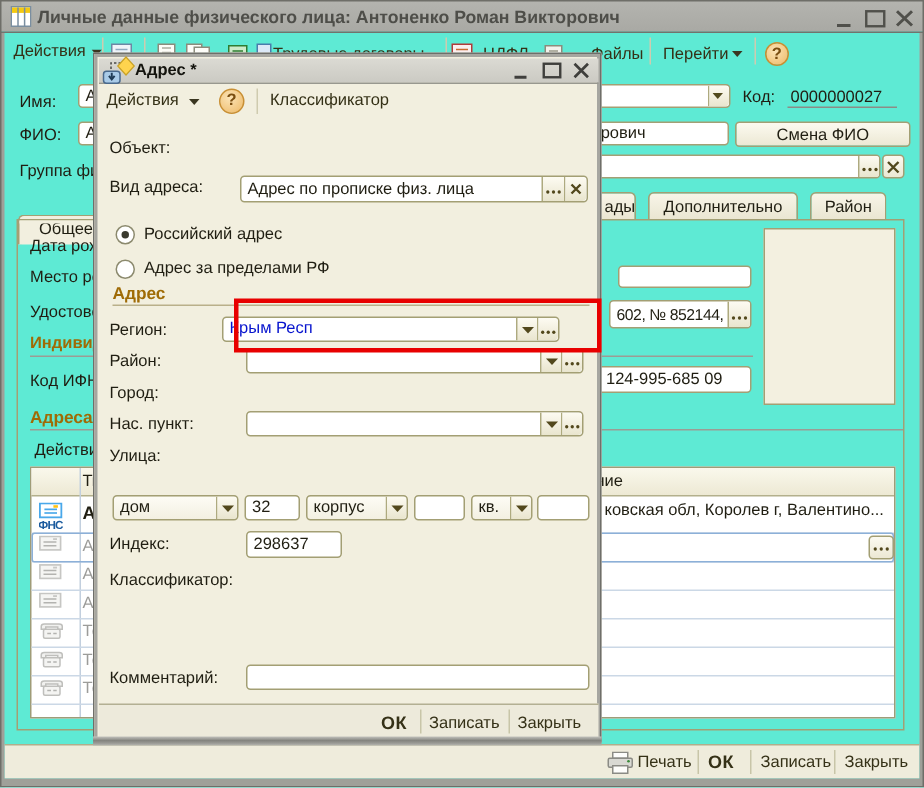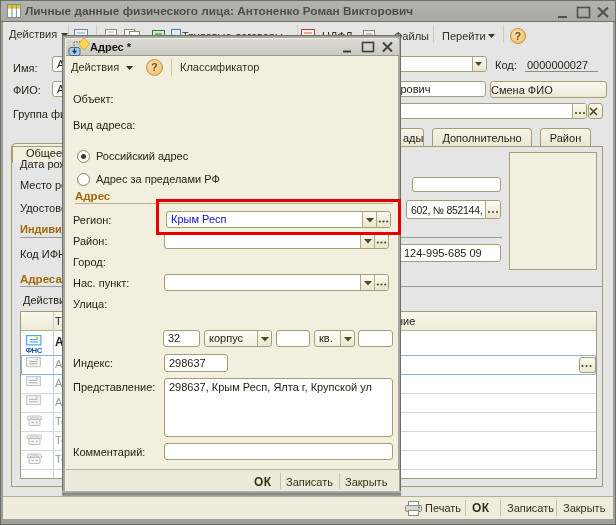--- a/index.html
+++ b/index.html
@@ -1,26 +1,26 @@
 <!DOCTYPE html>
 <html><head><meta charset="utf-8">
 <style>
 html,body{margin:0;padding:0}
-#page{position:relative;width:616px;height:525px;background:#e5e5e5;font-family:"Liberation Sans",sans-serif;font-size:11px;color:#201E12;overflow:hidden}
+#page{position:relative;width:616px;height:525px;background:#5eead4;font-family:"Liberation Sans",sans-serif;font-size:11px;color:#201E12;overflow:hidden}
 .ab{position:absolute}
 .nw{white-space:nowrap}
 .fld{position:absolute;background:#fff;border:1px solid #A39F74;border-radius:3px;box-sizing:border-box;overflow:hidden}
 .fld .tx{position:absolute;left:4px;top:1px;white-space:nowrap}
 .blue{color:#0714CE}
 .seg{position:absolute;box-sizing:border-box;border-left:1px solid #AEAA7F;background:linear-gradient(#FDFBF2,#E9E5CE);top:0;bottom:0}
 .grph{position:absolute;font-weight:bold;color:#9F6B06;white-space:nowrap}
 .sepv{position:absolute;width:1px;background:#CFCBAF}
 .line{position:absolute;height:1px;background:#A9A586}
 .tab{position:absolute;box-sizing:border-box;border:1px solid #A39F74;border-bottom:none;border-radius:4px 4px 0 0;background:linear-gradient(#F8F5E8,#EAE6D2);text-align:center;overflow:hidden}
-.btn{position:absolute;box-sizing:border-box;border:1px solid #A39F74;border-radius:3px;background:linear-gradient(#FCFAF0,#ECE8D4);text-align:left}
+.btn{position:absolute;box-sizing:border-box;border:1px solid #A39F74;border-radius:3px;background:linear-gradient(#FCFAF0,#ECE8D4);text-align:center}
 .bartxt{position:absolute;color:#353117;white-space:nowrap}
 </style></head>
 <body>
 <div id="page">
 
 <div class="ab" style="left:0;top:0;width:616px;height:22px;background:linear-gradient(#B4B4AF,#A9A9A4);border-bottom:1px solid #73736D;box-sizing:border-box"></div>
 <svg class="ab" style="left:7px;top:4px" width="14" height="15" viewBox="0 0 14 15">
  <rect x="0.5" y="0.5" width="13" height="13" fill="#fff" stroke="#7A8EA0"></rect>
  <rect x="1" y="1" width="12" height="3.6" fill="#F4C911"></rect>
  <line x1="5" y1="1" x2="5" y2="14" stroke="#7A8EA0"></line>
@@ -165,20 +165,21 @@
   <div class="ab" style="left:0;top:62px;width:575px;height:1px;background:#CBD8E6"></div>
   <div class="ab" style="left:0;top:81px;width:575px;height:1px;background:#CBD8E6"></div>
   <div class="ab" style="left:0;top:100px;width:575px;height:1px;background:#CBD8E6"></div>
   <div class="ab" style="left:0;top:119px;width:575px;height:1px;background:#CBD8E6"></div>
   <div class="ab" style="left:0;top:138px;width:575px;height:1px;background:#CBD8E6"></div>
   <div class="ab" style="left:0;top:157px;width:575px;height:1px;background:#CBD8E6"></div>
 
   <div class="ab" style="left:0;top:43px;width:575px;height:20px;border:1px solid #8CB0D8;border-radius:2px;box-sizing:border-box"></div>
 
   <div class="ab nw" style="left:34px;top:23px;font-weight:bold;font-size:12px">Адрес по прописке</div>
+  <div class="ab nw" style="left:382px;top:22px">ковская обл, Королев г, Валентино...</div>
 
   <div class="btn" style="left:558px;top:45px;width:17px;height:16px"><svg width="13" height="12" viewBox="0 0 13 12">
           <circle cx="2.5" cy="8" r="1.1" fill="#52481C"></circle>
           <circle cx="6.5" cy="8" r="1.1" fill="#52481C"></circle>
           <circle cx="10.5" cy="8" r="1.1" fill="#52481C"></circle>
         </svg></div>
 
   <svg class="ab" style="left:5px;top:23px" width="26" height="19" viewBox="0 0 26 19">
     <rect x="0.6" y="0.6" width="14.3" height="9.3" fill="#fff" stroke="#49A8EA" stroke-width="1.2"></rect>
     <line x1="3.6" y1="4.6" x2="12" y2="4.6" stroke="#49A8EA" stroke-width="1.1"></line>
@@ -271,32 +272,43 @@
  <svg class="ab" style="left:63px;top:30px" width="8" height="5">
         <path d="M0 0h7l-3.5 4z" fill="#3A3620"></path>
       </svg>
  <div class="ab" style="left:83px;top:23px;width:17px;height:17px;border-radius:50%;background:radial-gradient(circle at 40% 35%,#FBE3B5,#EDB967);border:1px solid #C88F34;box-sizing:border-box"></div>
  <div class="ab" style="left:88px;top:25px;color:#7A4E10;font-weight:bold">?</div>
  <div class="sepv" style="left:108px;top:23px;height:17px"></div>
  <div class="ab nw" style="left:117px;top:25px;color:#353117">Классификатор</div>
 
  <div class="ab" style="left:10px;top:57px">Объект:</div>
  <div class="ab" style="left:10px;top:83px">Вид адреса:</div>
+ <div class="fld" style="left:97px;top:81px;width:232px;height:18px">
+   <span class="tx" style="top:2px">Адрес по прописке физ. лица</span>
+   <span class="seg" style="left:200px;width:15px"><svg width="14" height="16" viewBox="0 0 14 16">
+            <circle cx="3.2" cy="10" r="1.1" fill="#52481C"></circle>
+            <circle cx="7" cy="10" r="1.1" fill="#52481C"></circle>
+            <circle cx="10.8" cy="10" r="1.1" fill="#52481C"></circle>
+          </svg></span>
+   <span class="seg" style="left:215px;width:15px;border-radius:0 3px 3px 0"><svg width="14" height="16" viewBox="0 0 14 16">
+            <path d="M4 5 L10 11 M10 5 L4 11" stroke="#52481C" stroke-width="1.6"></path>
+          </svg></span>
+ </div>
 
  <div class="ab" style="left:14px;top:114px;width:13px;height:13px;border-radius:50%;background:#fff;border:1px solid #8C8A6E;box-sizing:border-box"></div>
  <div class="ab" style="left:18px;top:118px;width:5px;height:5px;border-radius:50%;background:#3A3A2E"></div>
  <div class="ab nw" style="left:33px;top:114px">Российский адрес</div>
  <div class="ab" style="left:14px;top:137px;width:13px;height:13px;border-radius:50%;background:#fff;border:1px solid #8C8A6E;box-sizing:border-box"></div>
  <div class="ab nw" style="left:33px;top:137px">Адрес за пределами РФ</div>
 
  <div class="grph" style="left:12px;top:154px;font-size:11.5px">Адрес</div>
  <div class="line" style="left:12px;top:167px;width:318px;background:#B9B08A"></div>
 
  <div class="ab" style="left:10px;top:178px">Регион:</div>
- <div class="fld" style="left:103px;top:175px;width:225px;height:17px">
+ <div class="fld" style="left:85px;top:175px;width:225px;height:17px">
    <span class="tx blue">Крым Респ</span>
    <span class="seg" style="left:195px;width:14px"><svg width="13" height="15" viewBox="0 0 13 15">
             <path d="M3 6h8l-4 4.4z" fill="#52481C"></path>
           </svg></span>
    <span class="seg" style="left:209px;width:14px;border-radius:0 3px 3px 0"><svg width="13" height="15" viewBox="0 0 13 15">
             <circle cx="2.8" cy="9.5" r="1.1" fill="#52481C"></circle>
             <circle cx="6.5" cy="9.5" r="1.1" fill="#52481C"></circle>
             <circle cx="10.2" cy="9.5" r="1.1" fill="#52481C"></circle>
           </svg></span>
  </div>
@@ -318,20 +330,26 @@
             <path d="M3 6h8l-4 4.4z" fill="#52481C"></path>
           </svg></span>
    <span class="seg" style="left:209px;width:14px;border-radius:0 3px 3px 0"><svg width="13" height="15" viewBox="0 0 13 15">
             <circle cx="2.8" cy="9.5" r="1.1" fill="#52481C"></circle>
             <circle cx="6.5" cy="9.5" r="1.1" fill="#52481C"></circle>
             <circle cx="10.2" cy="9.5" r="1.1" fill="#52481C"></circle>
           </svg></span>
  </div>
  <div class="ab" style="left:10px;top:262px">Улица:</div>
 
+ <div class="fld" style="left:12px;top:294px;width:84px;height:17px;background:linear-gradient(#FDFCF5,#F3F0E2)">
+   <span class="tx">дом</span>
+   <span class="seg" style="left:68px;width:14px;border-radius:0 3px 3px 0"><svg width="13" height="15" viewBox="0 0 13 15">
+            <path d="M3 6h8l-4 4.4z" fill="#52481C"></path>
+          </svg></span>
+ </div>
  <div class="fld" style="left:100px;top:294px;width:37px;height:17px">
         <span class="tx">32</span>
       </div>
  <div class="fld" style="left:141px;top:294px;width:68px;height:17px;background:linear-gradient(#FDFCF5,#F3F0E2)">
    <span class="tx">корпус</span>
    <span class="seg" style="left:52px;width:14px;border-radius:0 3px 3px 0"><svg width="13" height="15" viewBox="0 0 13 15">
             <path d="M3 6h8l-4 4.4z" fill="#52481C"></path>
           </svg></span>
  </div>
  <div class="fld" style="left:213px;top:294px;width:34px;height:17px"></div>
@@ -340,24 +358,21 @@
    <span class="seg" style="left:25px;width:14px;border-radius:0 3px 3px 0"><svg width="13" height="15" viewBox="0 0 13 15">
             <path d="M3 6h8l-4 4.4z" fill="#52481C"></path>
           </svg></span>
  </div>
  <div class="fld" style="left:295px;top:294px;width:35px;height:17px"></div>
 
  <div class="ab" style="left:10px;top:321px">Индекс:</div>
  <div class="fld" style="left:101px;top:318px;width:64px;height:18px">
         <span class="tx" style="top:2px">298637</span>
       </div>
- <div class="ab" style="left:10px;top:345px">Представление:</div>
- <div class="fld" style="left:101px;top:342px;width:229px;height:59px">
-        <span class="tx" style="top:2px">298637, Крым Респ, Ялта г, Крупской ул</span>
-      </div>
+ <div class="ab" style="left:10px;top:345px">Классификатор:</div>
  <div class="ab" style="left:10px;top:410px">Комментарий:</div>
  <div class="fld" style="left:101px;top:407px;width:229px;height:17px"></div>
 
  <div class="ab" style="left:3px;top:433px;width:333px;height:24px;background:#EDEADB;border-top:1px solid #B3B093;box-sizing:border-box"></div>
  <div class="ab nw" style="left:191px;top:439px;font-weight:bold;color:#353117;font-size:12px;letter-spacing:.4px">ОК</div>
  <div class="sepv" style="left:217px;top:437px;height:16px;background:#C8C5A8"></div>
  <div class="ab nw" style="left:223px;top:440px;color:#353117">Записать</div>
  <div class="sepv" style="left:276px;top:437px;height:16px;background:#C8C5A8"></div>
  <div class="ab nw" style="left:282px;top:440px;color:#353117">Закрыть</div>
 </div>

